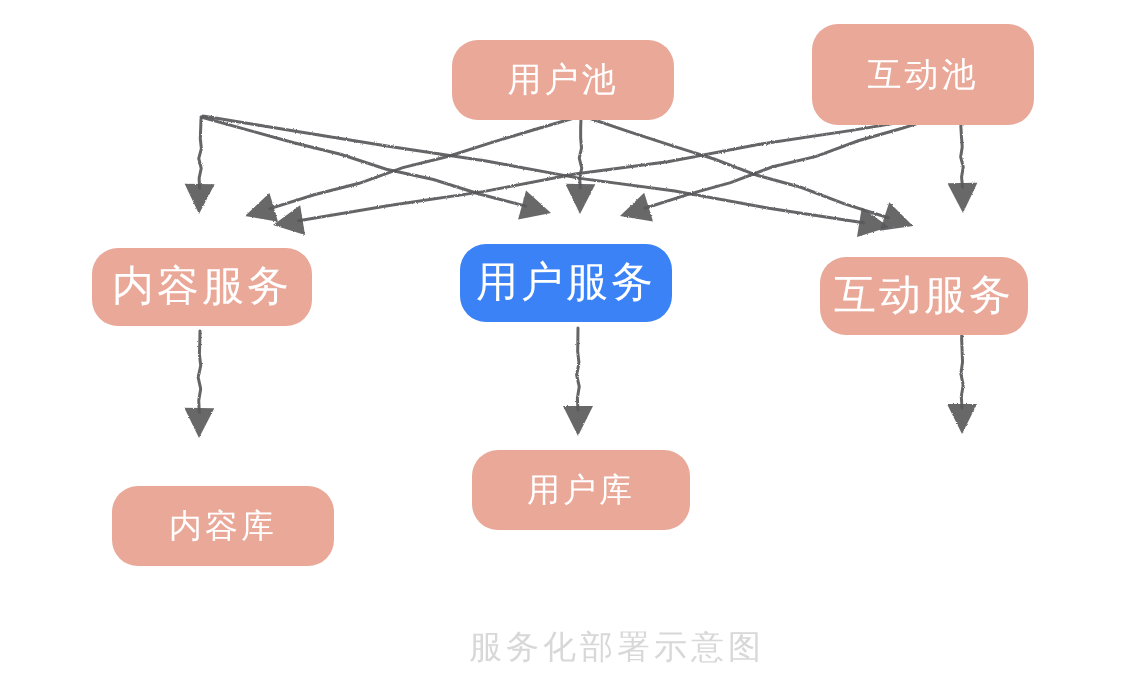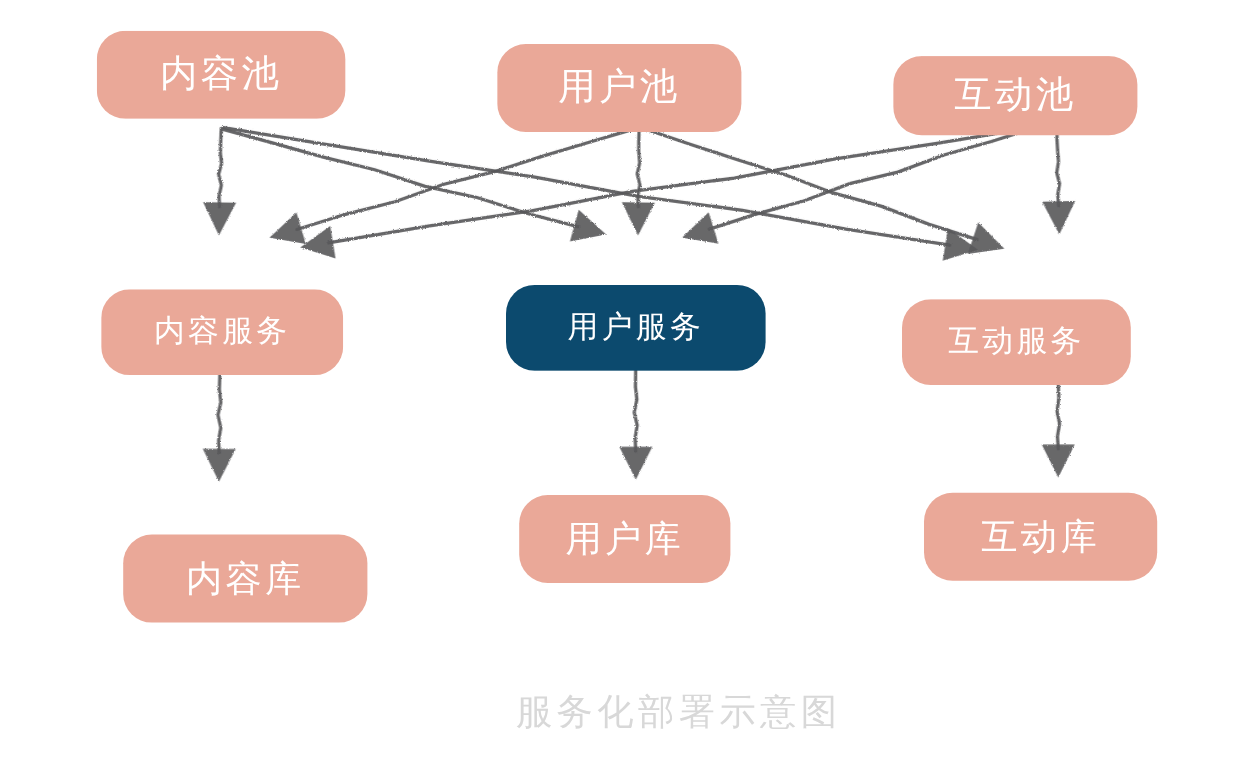--- a/index.html
+++ b/index.html
@@ -36,21 +36,21 @@
     box-sizing: border-box;
     border-radius: 26px;
     background: #eaa898;
     color: #ffffff;
     text-align: center;
     letter-spacing: 3px;
     line-height: 1;
     user-select: none;
   }
   .node.pool      { font-size: 34px; }
-  .node.service   { font-size: 28px; margin-top: 15px; }
+  .node.service   { font-size: 42px; }
   .node.database  { font-size: 33px; }
 
   .node-label {
     display: block;
     transform: translateY(-1px);
   }
 
   #caption {
     position: absolute;
     left: 0;
@@ -97,45 +97,39 @@
         <polygon points="963,213 947.38,183.32 977.37,182.69" fill="#58585a" opacity="0.9"></polygon>
         <path d="M 200 331 L 199.80 342.57 L 199.40 354.14 L 200.74 365.72 L 198.12 377.27 L 200.71 388.87 L 198.74 400.42 L 199.24 412.00" stroke="#58585a" stroke-width="3" stroke-linecap="round" fill="none" opacity="0.92"></path>
         <polygon points="199,438 184.28,407.86 214.28,408.14" fill="#58585a" opacity="0.9"></polygon>
         <path d="M 578 328 L 577.87 339.71 L 577.68 351.43 L 579.00 363.14 L 576.58 374.86 L 579.25 386.57 L 577.38 398.29 L 578.00 410.00" stroke="#58585a" stroke-width="3" stroke-linecap="round" fill="none" opacity="0.92"></path>
         <polygon points="578,436 563.00,406.00 593.00,406.00" fill="#58585a" opacity="0.9"></polygon>
         <path d="M 962 328 L 961.65 339.43 L 962.12 350.86 L 962.53 362.29 L 960.89 373.71 L 963.18 385.14 L 961.31 396.57 L 962.00 408.00" stroke="#58585a" stroke-width="3" stroke-linecap="round" fill="none" opacity="0.92"></path>
         <polygon points="962,434 947.00,404.00 977.00,404.00" fill="#58585a" opacity="0.9"></polygon>
       </g>
   </svg>
 
-  <div class="node pool" style="left: 88px; top: 28px; width: 226px; height: 80px; background: rgb(234, 168, 152); color: rgb(255, 255, 255);">
-    <span class="node-label">内容池</span>
-  </div>
   <div class="node pool" style="left: 452px; top: 24px; width: 222px; height: 80px; background: rgb(234, 168, 152); color: rgb(255, 255, 255); margin-top: 16px;">
     <span class="node-label">用户池</span>
   </div>
-  <div class="node pool" style="left: 812px; top: 24px; width: 222px; height: 72px; background: rgb(234, 168, 152); color: rgb(255, 255, 255); margin-top: 27px;">
+  <div class="node pool" style="left: 812px; top: 24px; width: 222px; height: 101px; background: rgb(234, 168, 152); color: rgb(255, 255, 255);">
     <span class="node-label">互动池</span>
   </div>
 
   <div class="node service" style="left: 92px; top: 248px; width: 220px; height: 78px; background: rgb(234, 168, 152); color: rgb(255, 255, 255);">
     <span class="node-label">内容服务</span>
   </div>
-  <div class="node service" style="left: 460px; top: 244px; width: 236px; height: 78px; background: #0c4a6e; color: rgb(255, 255, 255);">
+  <div class="node service" style="left: 460px; top: 244px; width: 212px; height: 78px; background: #3b82f6; color: rgb(255, 255, 255);">
     <span class="node-label">用户服务</span>
   </div>
   <div class="node service" style="left: 820px; top: 257px; width: 208px; height: 78px; background: rgb(234, 168, 152); color: rgb(255, 255, 255);">
     <span class="node-label">互动服务</span>
   </div>
 
   <div class="node database" style="left: 112px; top: 452px; width: 222px; height: 80px; background: rgb(234, 168, 152); color: rgb(255, 255, 255); margin-top: 34px;">
     <span class="node-label">内容库</span>
   </div>
-  <div class="node database" style="left: 472px; top: 450px; width: 192px; height: 80px; background: rgb(234, 168, 152); color: rgb(255, 255, 255);">
+  <div class="node database" style="left: 472px; top: 450px; width: 218px; height: 80px; background: rgb(234, 168, 152); color: rgb(255, 255, 255);">
     <span class="node-label">用户库</span>
-  </div>
-  <div class="node database" style="left: 840px; top: 448px; width: 212px; height: 80px; background: rgb(234, 168, 152); color: rgb(255, 255, 255);">
-    <span class="node-label">互动库</span>
   </div>
 
   <div id="caption" style="color: rgb(216, 216, 216);">服务化部署示意图</div>
 
 </div>
 
 </body></html>

